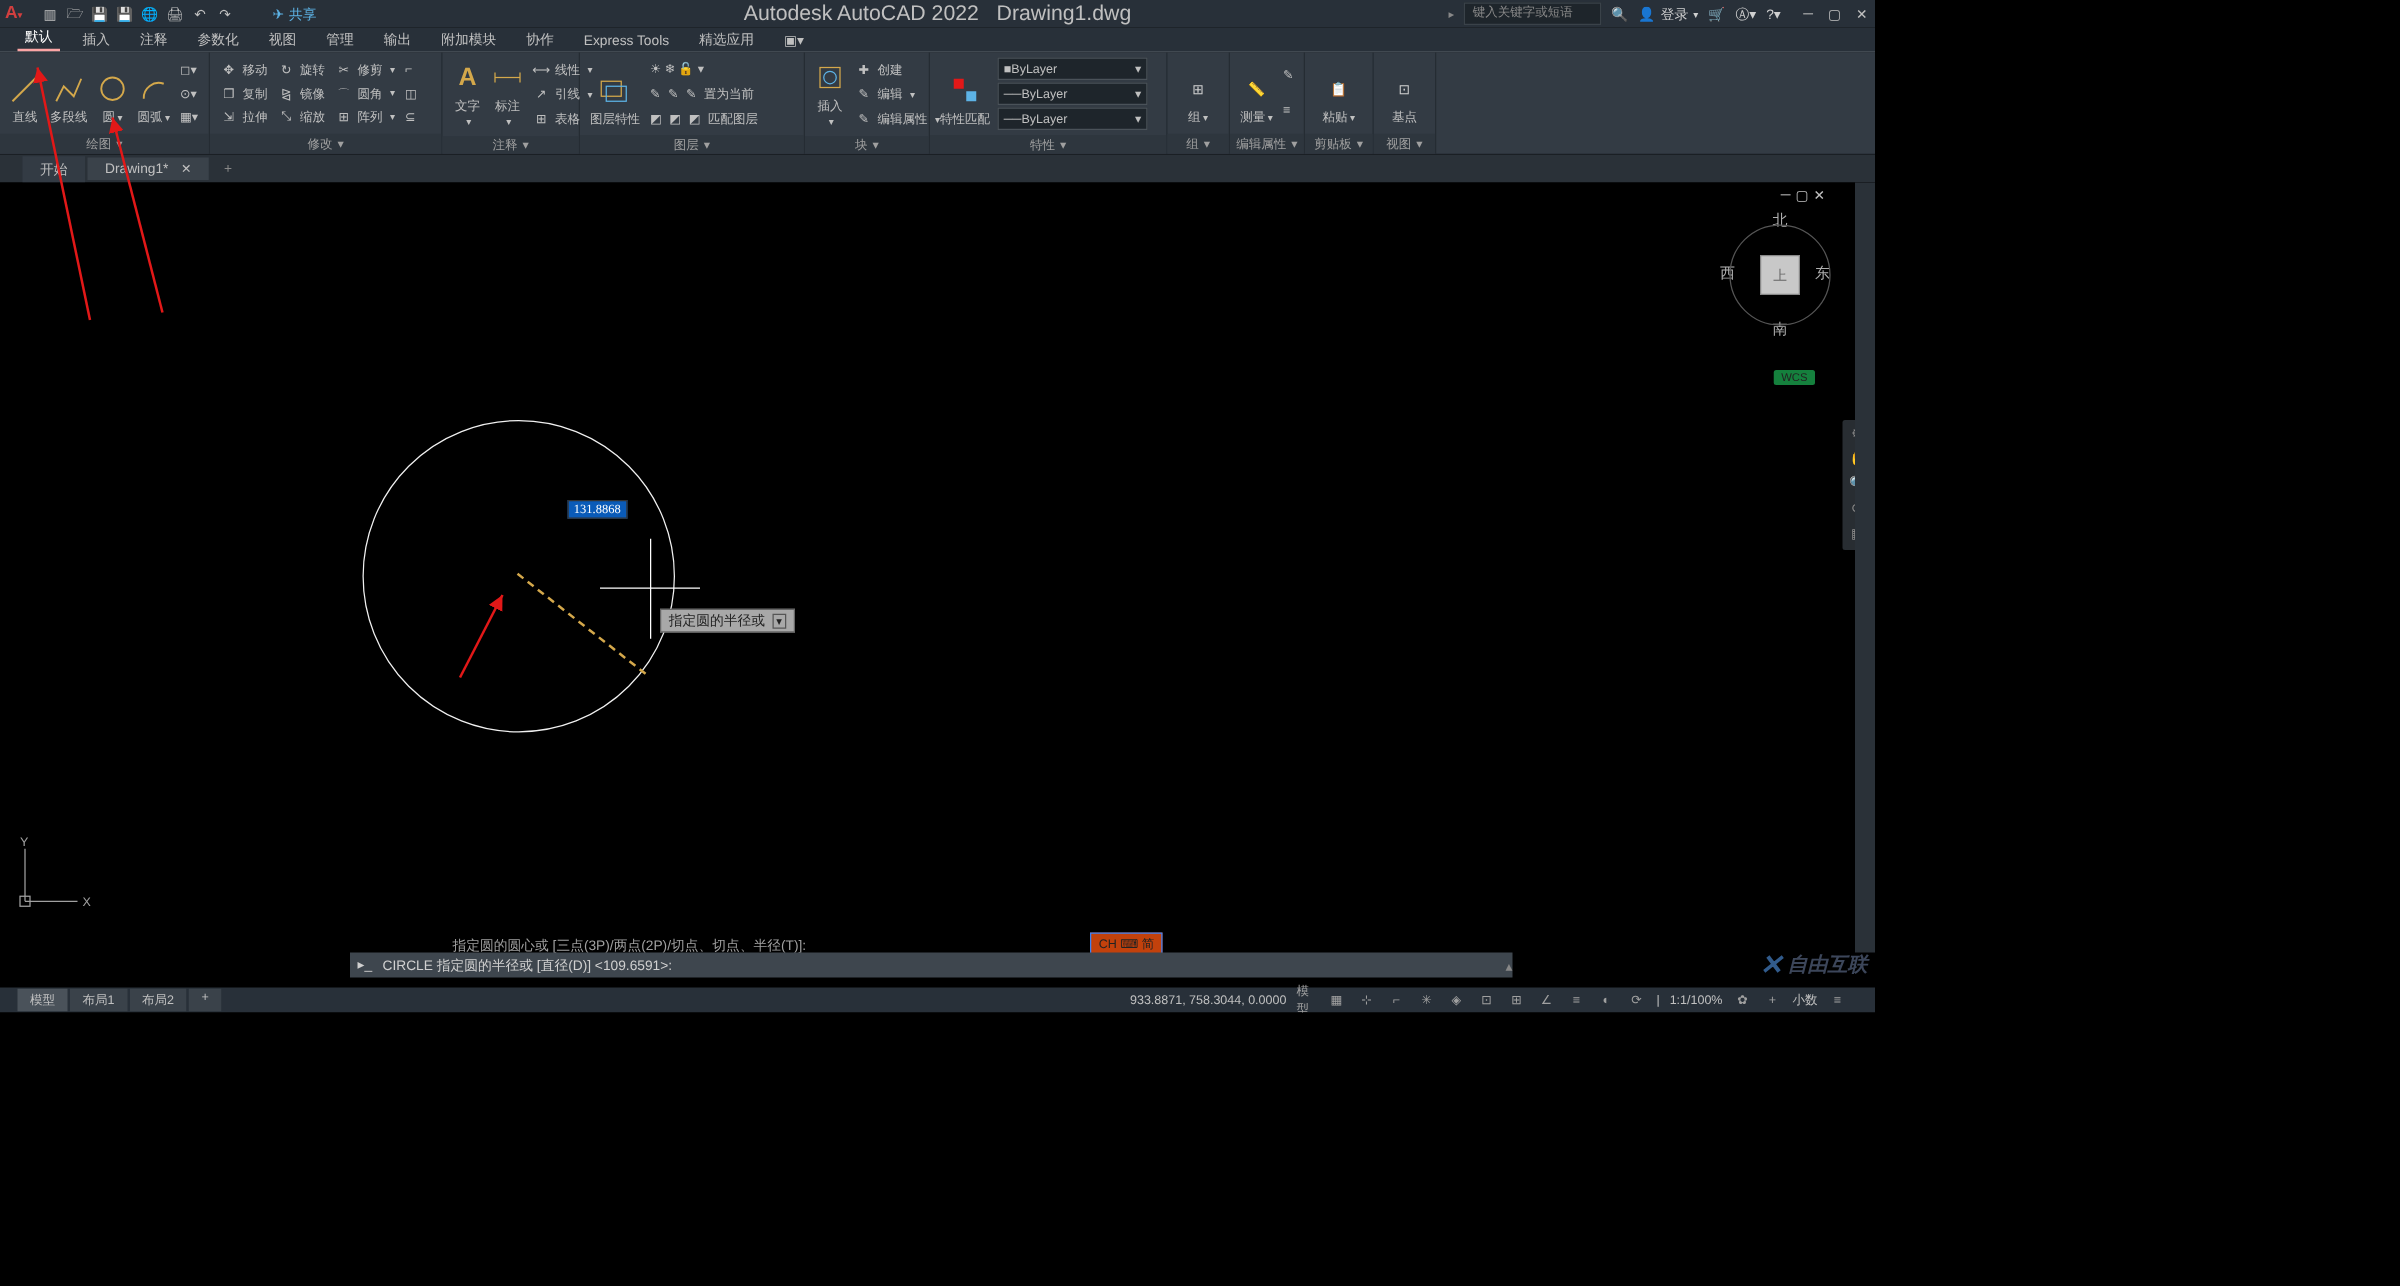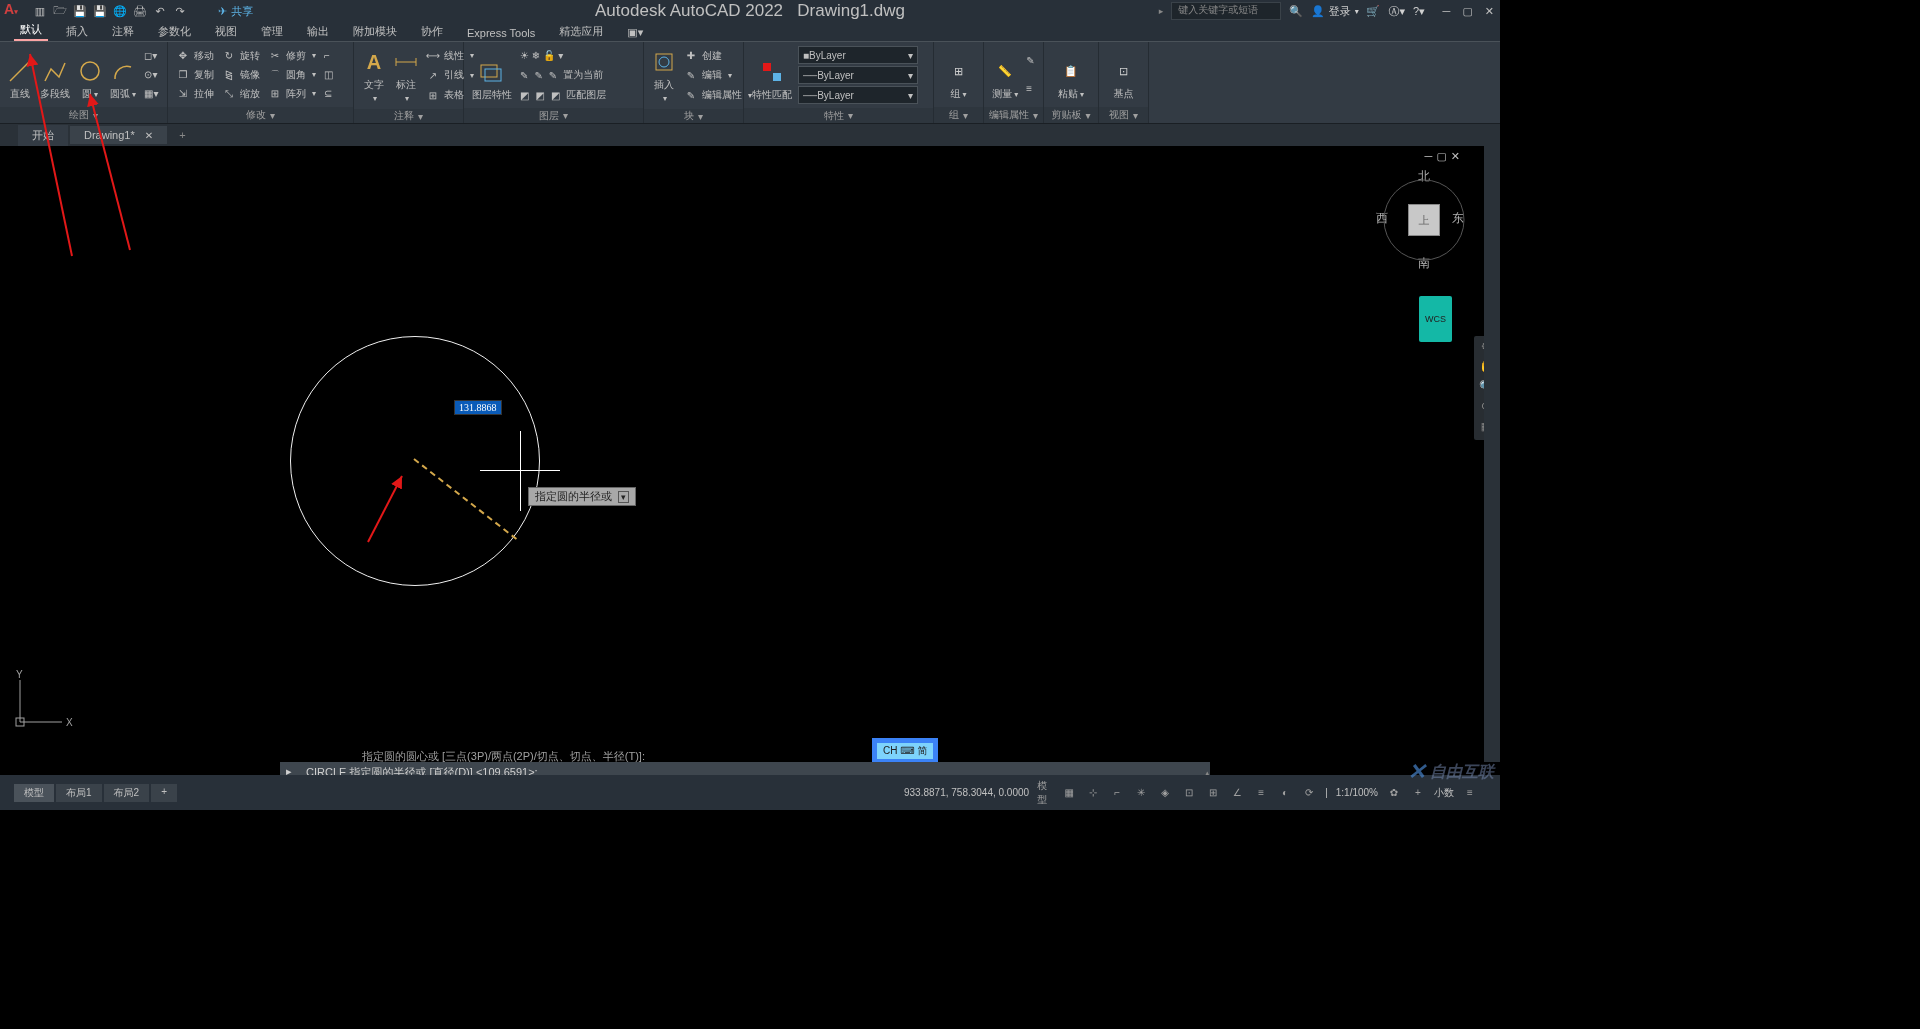--- a/index.html
+++ b/index.html
@@ -43,42 +43,42 @@
 .doc-tab.active { background: #3a424a; }
 .doc-tab-close { font-size: 10px; cursor: pointer; }
 .add-tab { padding: 0 10px; cursor: pointer; color: #888; }
 
 
 .canvas-area { position: relative; width: 100%; height: 636px; background: #000; }
 .wc-min { position: absolute; right: 40px; top: 4px; display: flex; gap: 4px; }
 .viewcube { position: absolute; right: 30px; top: 20px; width: 100px; height: 100px; }
 .vc-center { position: absolute; left: 38px; top: 38px; width: 32px; height: 32px; background: #c8c8c8; display: flex; align-items: center; justify-content: center; color: #666; font-size: 11px; cursor: pointer; border: 1px solid #888; }
 .vc-dir { position: absolute; font-size: 12px; color: #b0b0b0; cursor: pointer; }
-.wcs-badge { position: absolute; right: 48px; top: 150px; padding: 18px 6px; background: #14b8a6; color: #222; font-size: 9px; border-radius: 2px; cursor: pointer; }
+.wcs-badge { position: absolute; right: 48px; top: 150px; padding: 1px 6px; background: #15803d; color: #222; font-size: 9px; border-radius: 2px; cursor: pointer; }
 .nav-bar { position: absolute; right: 2px; top: 190px; width: 24px; display: flex; flex-direction: column; gap: 4px; background: rgba(50,56,62,0.8); padding: 4px; border-radius: 2px; }
 .nav-btn { width: 16px; height: 16px; color: #888; cursor: pointer; text-align: center; font-size: 11px; }
 .ucs-icon { position: absolute; left: 12px; bottom: 50px; }
 .circle-preview { position: absolute; left: 290px; top: 190px; width: 250px; height: 250px; border: 1px solid #f0f0f0; border-radius: 50%; }
 .radius-line { position: absolute; left: 414px; top: 312px; width: 130px; height: 1px; border-top: 2px dashed #d4a84b; transform: rotate(38deg); transform-origin: left center; }
 .dyn-input { position: absolute; left: 454px; top: 255px; }
 .dyn-input-box { background: #fff; color: #000; border: 1px solid #333; padding: 1px 4px; font-size: 10px; font-family: Liberation Serif, serif; }
 .dyn-input-box.sel { background: #0a5bb8; color: #fff; }
 .dyn-tooltip { position: absolute; left: 528px; top: 341px; background: #a8a8a8; color: #222; border: 1px solid #666; padding: 1px 6px; font-size: 11px; display: flex; align-items: center; gap: 6px; }
 .crosshair-h { position: absolute; left: 480px; top: 324px; width: 80px; height: 1px; background: #fff; }
 .crosshair-v { position: absolute; left: 520px; top: 285px; width: 1px; height: 80px; background: #fff; }
 
 .cmd-prompt-top { position: absolute; left: 362px; bottom: 18px; font-size: 11px; color: #a0a0a0; }
 .cmd-line { position:absolute; bottom:0; left:280px; right:290px; height:20px; background: #3e464e; display:flex; align-items:center; padding: 0 6px; font-size:11px; color:#d0d0d0; }
 .cmd-icon { width:14px; height:14px; margin-right:6px; }
-.cmd-badge { position: absolute; left: 872px; bottom: 18px; background: #7dd3fc; color: #222; padding: 1px 6px; font-size: 10px; border: 5px solid #3b82f6; }
+.cmd-badge { position: absolute; left: 872px; bottom: 18px; background: #c2410c; color: #222; padding: 1px 6px; font-size: 10px; border: 1px solid #3b82f6; }
 .cmd-arrow { position: absolute; right: 290px; bottom: 2px; color: #888; cursor: pointer; }
 .scrollbar-right { position:absolute; right:0; top:0; bottom:20px; width:16px; background:#2a3138; }
 
 
-.status-bar { height: 35px; background: #283039; display: flex; align-items: center; font-size: 10px; color: #c0c0c0; position: absolute; bottom: 0; left: 0; right: 0; justify-content: flex-end; }
+.status-bar { height: 20px; background: #283039; display: flex; align-items: center; font-size: 10px; color: #c0c0c0; position: absolute; bottom: 0; left: 0; right: 0; justify-content: flex-end; }
 .model-tabs { display: flex; gap: 2px; margin-left: 14px; }
 .model-tab { padding: 2px 10px; background: #3a424a; cursor: pointer; }
 .model-tab.active { background: #4a525a; }
 .status-mid { margin-left: auto; display: flex; align-items: center; gap: 8px; padding-right: 22px; }
 .status-btn { width: 16px; height: 16px; display: flex; align-items: center; justify-content: center; cursor: pointer; color: #a0a0a0; }
 .watermark { position: absolute; right: 6px; bottom: 24px; width: 150px; height: 28px; display: flex; align-items: center; justify-content: flex-end; gap: 4px; color: rgba(120,140,180,0.5); font-size: 16px; font-style: italic; font-weight: bold; }
 
 svg { overflow: visible; }
 </style>
 </head>

